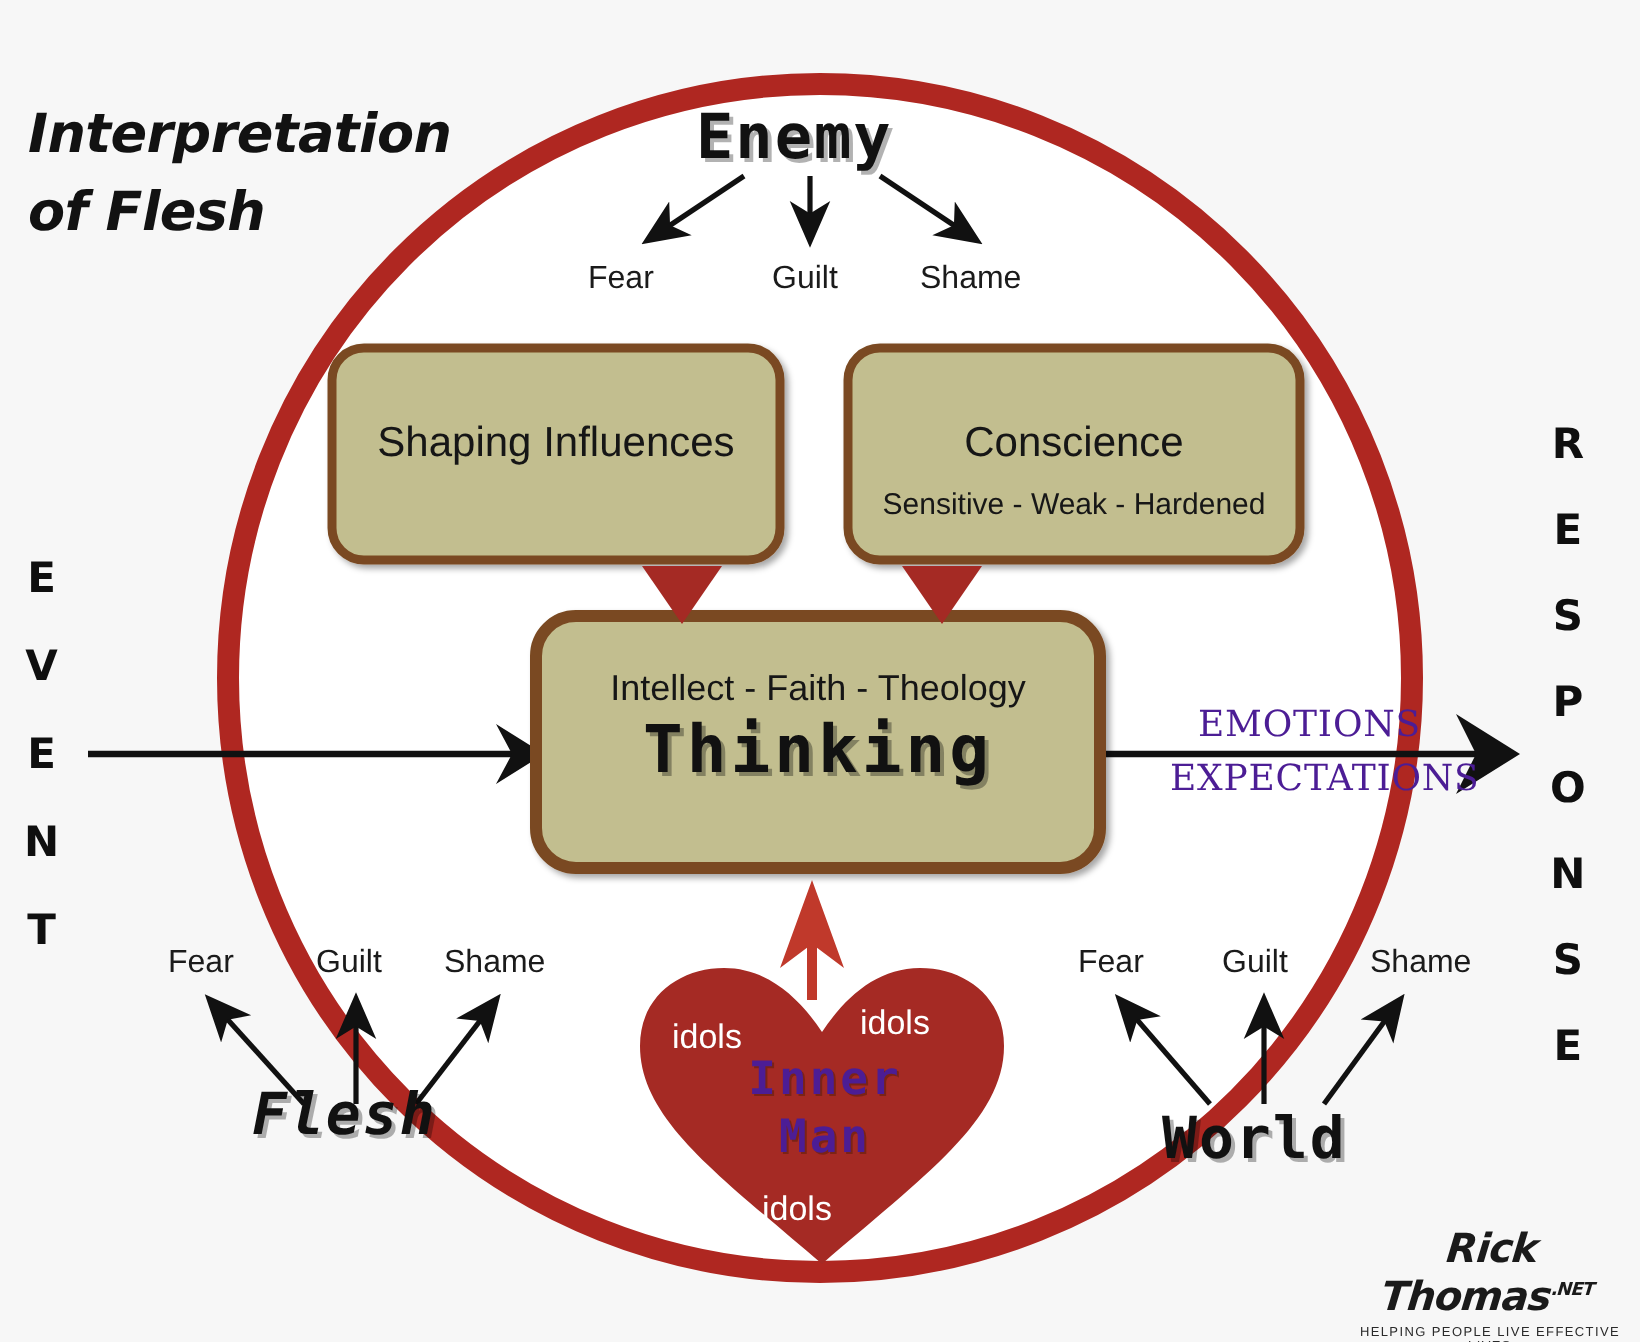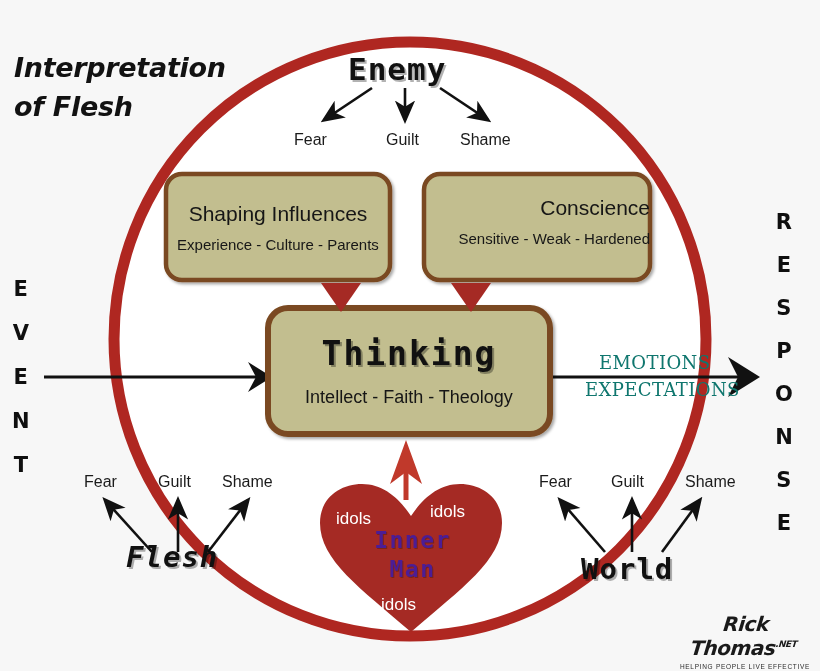--- a/index.html
+++ b/index.html
@@ -82,21 +82,21 @@
   
   .box-wrap {
     position: absolute;
     display: flex;
     flex-direction: column;
     align-items: center;
     justify-content: center;
     pointer-events: none;
   }
   #shaping-box-text { left: 166px; top: 174px; width: 224px; height: 106px; }
-  #conscience-box-text { left: 424px; top: 168px; width: 226px; height: 106px; align-items: flex-end; }
+  #conscience-box-text { left: 424px; top: 182px; width: 226px; height: 106px; }
   #thinking-box-text { left: 268px; top: 308px; width: 282px; height: 126px; }
   .box-title {
     font-size: 21px;
     color: #161616;
     margin-bottom: 10px;
   }
   .box-sub {
     font-size: 15px;
     color: #171717;
   }
@@ -134,21 +134,21 @@
   #response-word {
     left: 775px;
     top: 212px;
   }
   #response-word span { margin-bottom: 22px; }
   
   .serif-caps {
     position: absolute;
     font-family: "DejaVu Serif", "Liberation Serif", serif;
     font-size: 18px;
-    color: #0f766e;
+    color: #4c1d95;
     letter-spacing: 0.4px;
   }
   #emotions-label { left: 599px; top: 352px; }
   #expectations-label { left: 585px; top: 379px; }
   
   .heart-text {
     position: absolute;
     color: #ffffff;
     font-size: 17px;
   }
@@ -302,31 +302,30 @@
   <div class="lbl small-label" id="flesh-guilt">Guilt</div>
   <div class="lbl small-label" id="flesh-shame">Shame</div>
 
   <div class="lbl typewriter" id="world-label">World</div>
   <div class="lbl small-label" id="world-fear">Fear</div>
   <div class="lbl small-label" id="world-guilt">Guilt</div>
   <div class="lbl small-label" id="world-shame">Shame</div>
 
   <div class="box-wrap" id="shaping-box-text">
     <div class="box-title">Shaping Influences</div>
-    <div class="box-sub">Experience - Culture - Parents</div>
   </div>
 
   <div class="box-wrap" id="conscience-box-text">
     <div class="box-title">Conscience</div>
     <div class="box-sub">Sensitive - Weak - Hardened</div>
   </div>
 
   <div class="box-wrap" id="thinking-box-text">
+    <div id="thinking-sub">Intellect - Faith - Theology</div>
     <div id="thinking-title">Thinking</div>
-    <div id="thinking-sub">Intellect - Faith - Theology</div>
   </div>
 
   <div class="serif-caps" id="emotions-label">EMOTIONS</div>
   <div class="serif-caps" id="expectations-label">EXPECTATIONS</div>
 
   <div class="heart-text" id="idol-left">idols</div>
   <div class="heart-text" id="idol-right">idols</div>
   <div class="heart-text" id="idol-bottom">idols</div>
   <div id="inner-man">
     <div>Inner</div>

